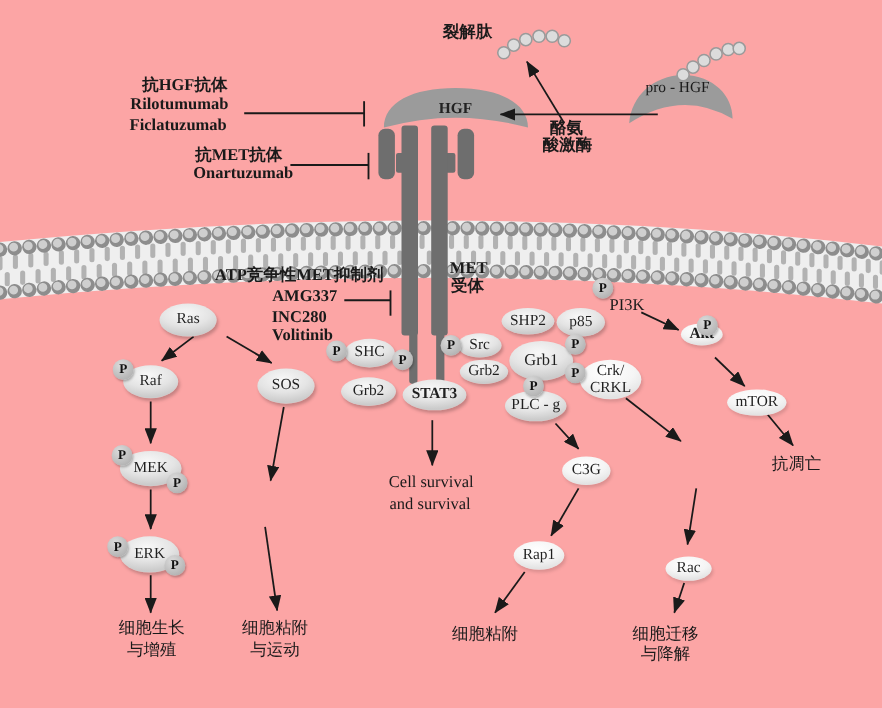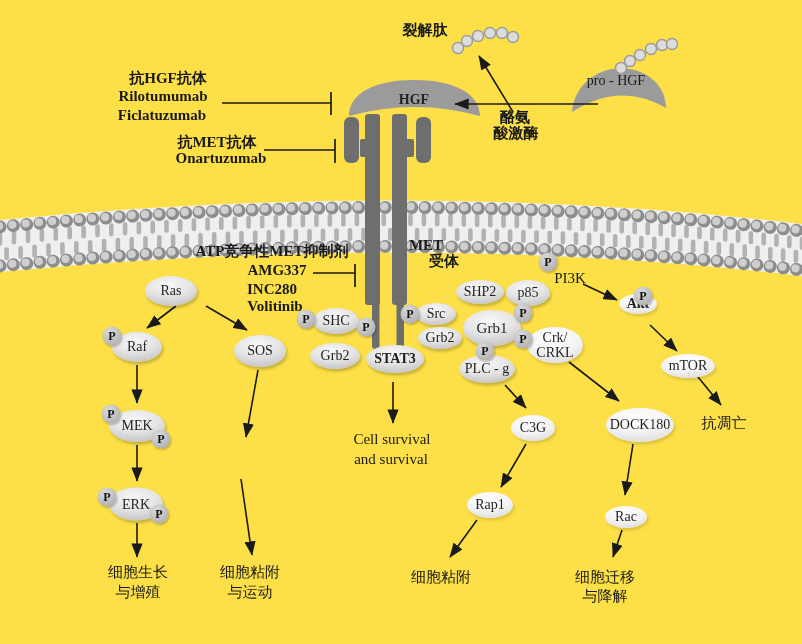--- a/index.html
+++ b/index.html
@@ -1,16 +1,16 @@
 <!DOCTYPE html>
 <html><head>
 <meta charset="utf-8">
 <style>
   html,body{margin:0;padding:0;background:#fff;}
-  #stage{position:relative;width:802px;height:644px;background:#fde047;overflow:hidden;
+  #stage{position:relative;width:802px;height:644px;background:#fca5a5;overflow:hidden;
          font-family:"Liberation Serif",serif;}
   #gfx{position:absolute;left:0;top:0;width:802px;height:644px;}
   .t{position:absolute;transform:translate(-50%,-50%);white-space:nowrap;
      font:15px "Liberation Serif",serif;color:#1a1a1a;line-height:1;}
   .t.b{font-weight:bold;}
   .t.cjkb{font-weight:bold;font-size:15px;}
   .t.sm{font-size:14px;}
   .node{position:absolute;transform:translate(-50%,-50%);border-radius:50%;
         display:flex;align-items:center;justify-content:center;text-align:center;
         font:14px "Liberation Serif",serif;color:#1f1f1f;
@@ -246,21 +246,21 @@
   <div class="t b" style="left:162px;top:115px;">Ficlatuzumab</div>
   <div class="t cjkb" style="left:217px;top:142px;">抗MET抗体</div>
   <div class="t b" style="left:221px;top:158px;">Onartuzumab</div>
 
   <div class="t cjkb" style="left:272px;top:251px;">ATP竞争性MET抑制剂</div>
   <div class="t b" style="left:277px;top:270px;">AMG337</div>
   <div class="t b" style="left:272px;top:289px;">INC280</div>
   <div class="t b" style="left:275px;top:306px;">Volitinib</div>
 
   <div class="t cjkb" style="left:426px;top:245px;">MET</div>
-  <div class="t cjkb" style="left:444px;top:261px;font-family:Liberation Serif, serif;">受体</div>
+  <div class="t cjkb" style="left:425px;top:261px;font-family:Liberation Serif, serif;">受体</div>
 
   <div class="node" style="left:171px;top:291px;width:52px;height:30px;">Ras</div>
   <div class="node" style="left:137px;top:347px;width:50px;height:30px;">Raf</div>
   <div class="node" style="left:137px;top:426px;width:56px;height:32px;">MEK</div>
   <div class="node" style="left:136px;top:504px;width:54px;height:33px;">ERK</div>
   <div class="node" style="left:260px;top:351px;width:52px;height:32px;">SOS</div>
   <div class="node" style="left:336px;top:321px;width:46px;height:26px;">SHC</div>
   <div class="node" style="left:335px;top:356px;width:50px;height:26px;">Grb2</div>
   <div class="node node--bold" style="left:395px;top:359px;width:58px;height:28px;">STAT3</div>
   <div class="node" style="left:436px;top:314px;width:40px;height:22px;">Src</div>
@@ -268,21 +268,20 @@
   <div class="node" style="left:480px;top:292px;width:48px;height:24px;">SHP2</div>
   <div class="node" style="left:528px;top:293px;width:44px;height:26px;">p85</div>
   <div class="node" style="left:492px;top:328px;width:58px;height:36px;font-size:15px;">Grb1</div>
   <div class="t" style="left:570px;top:278px;">PI3K</div>
   <div class="node node--light" style="left:555px;top:345px;width:56px;height:36px;">
     <span class="two"><span>Crk/</span><br><span>CRKL</span></span>
   </div>
   <div class="node" style="left:487px;top:369px;width:56px;height:28px;">PLC - g</div>
   <div class="node node--light" style="left:533px;top:428px;width:44px;height:26px;">C3G</div>
   <div class="node node--light" style="left:490px;top:505px;width:46px;height:26px;">Rap1</div>
-  <div class="node node--light" style="left:640px;top:425px;width:68px;height:34px;">DOCK180</div>
   <div class="node node--light" style="left:626px;top:517px;width:42px;height:22px;text-align:right;">Rac</div>
   <div class="node node--light" style="left:638px;top:304px;width:38px;height:20px;font-weight:bold;">Akt</div>
   <div class="node node--light" style="left:688px;top:366px;width:54px;height:24px;">mTOR</div>
 
   <div class="p" style="left:306px;top:319px;">P</div>
   <div class="p" style="left:366px;top:327px;">P</div>
   <div class="p" style="left:410px;top:314px;">P</div>
   <div class="p" style="left:112px;top:336px;">P</div>
   <div class="p" style="left:111px;top:414px;">P</div>
   <div class="p" style="left:161px;top:439px;">P</div>

